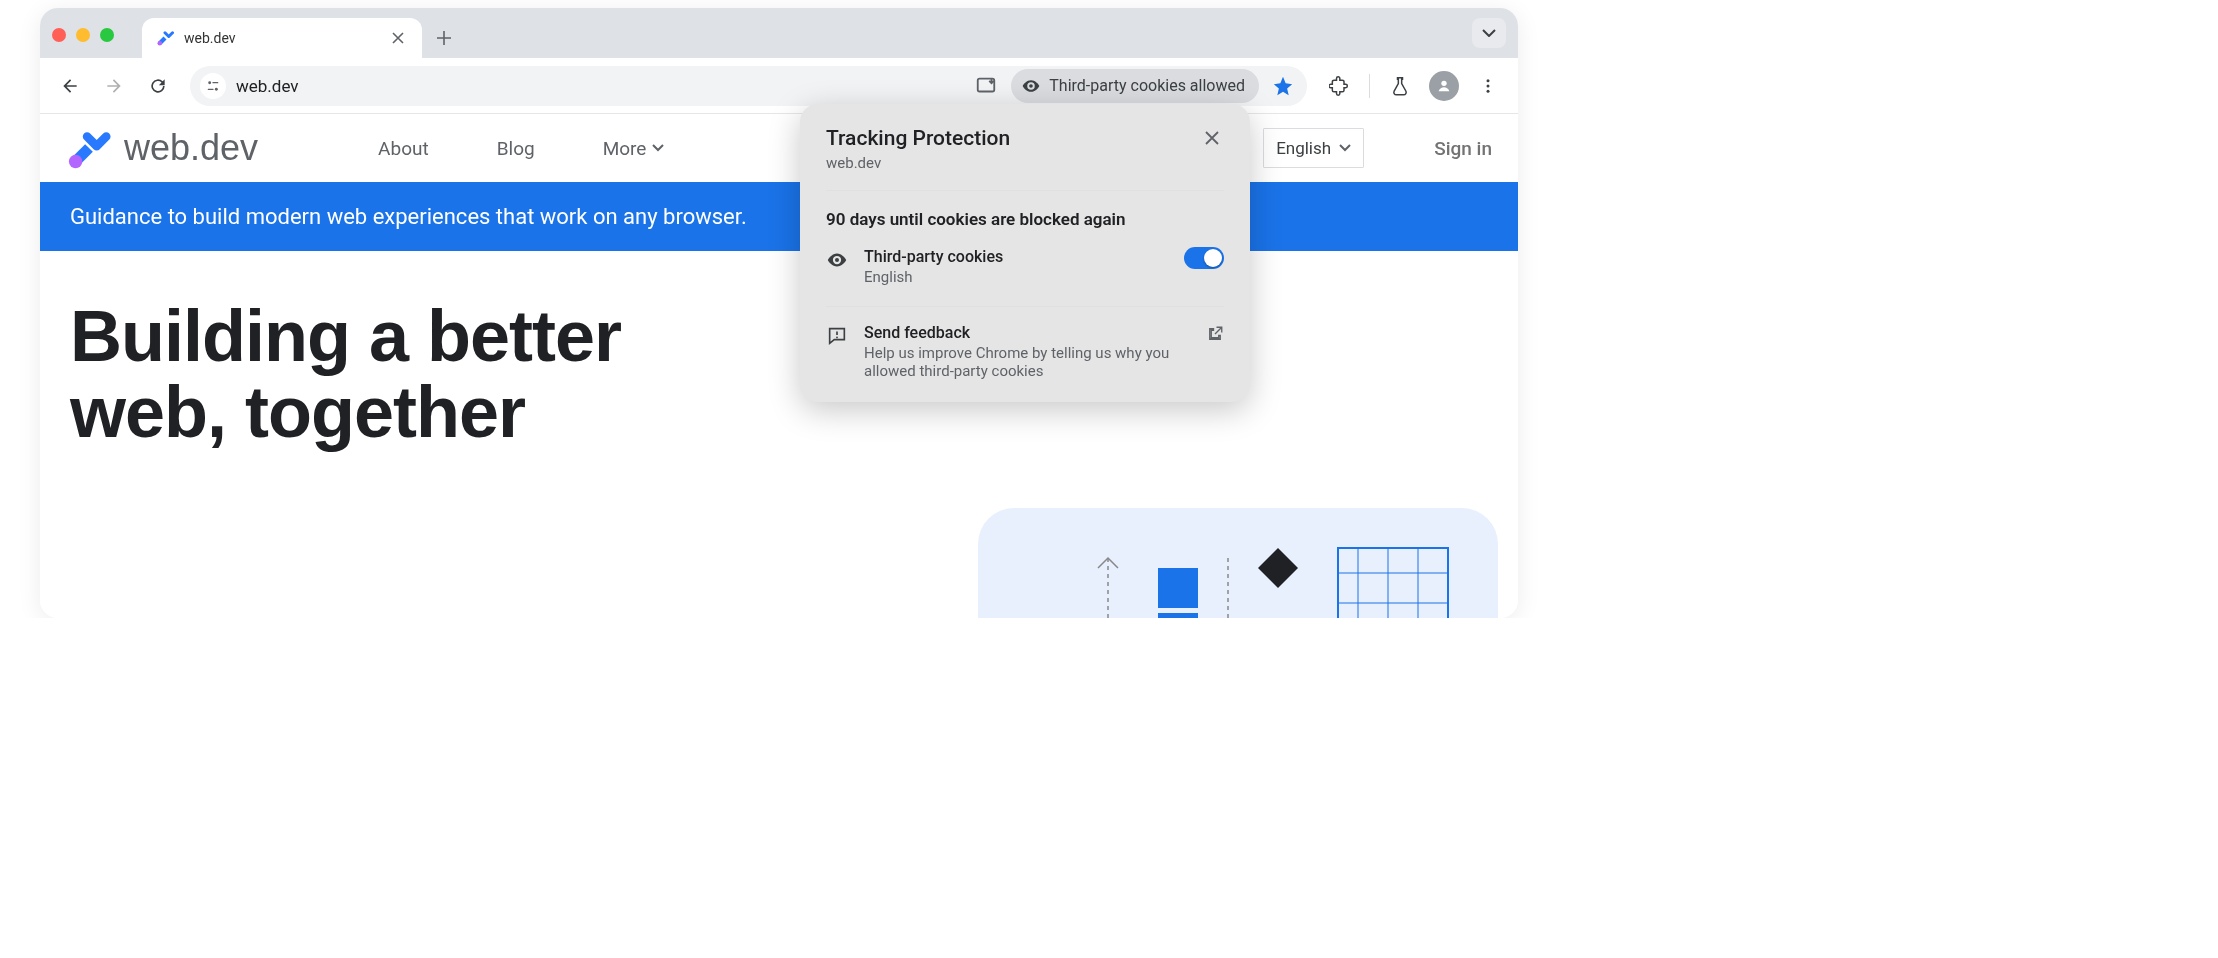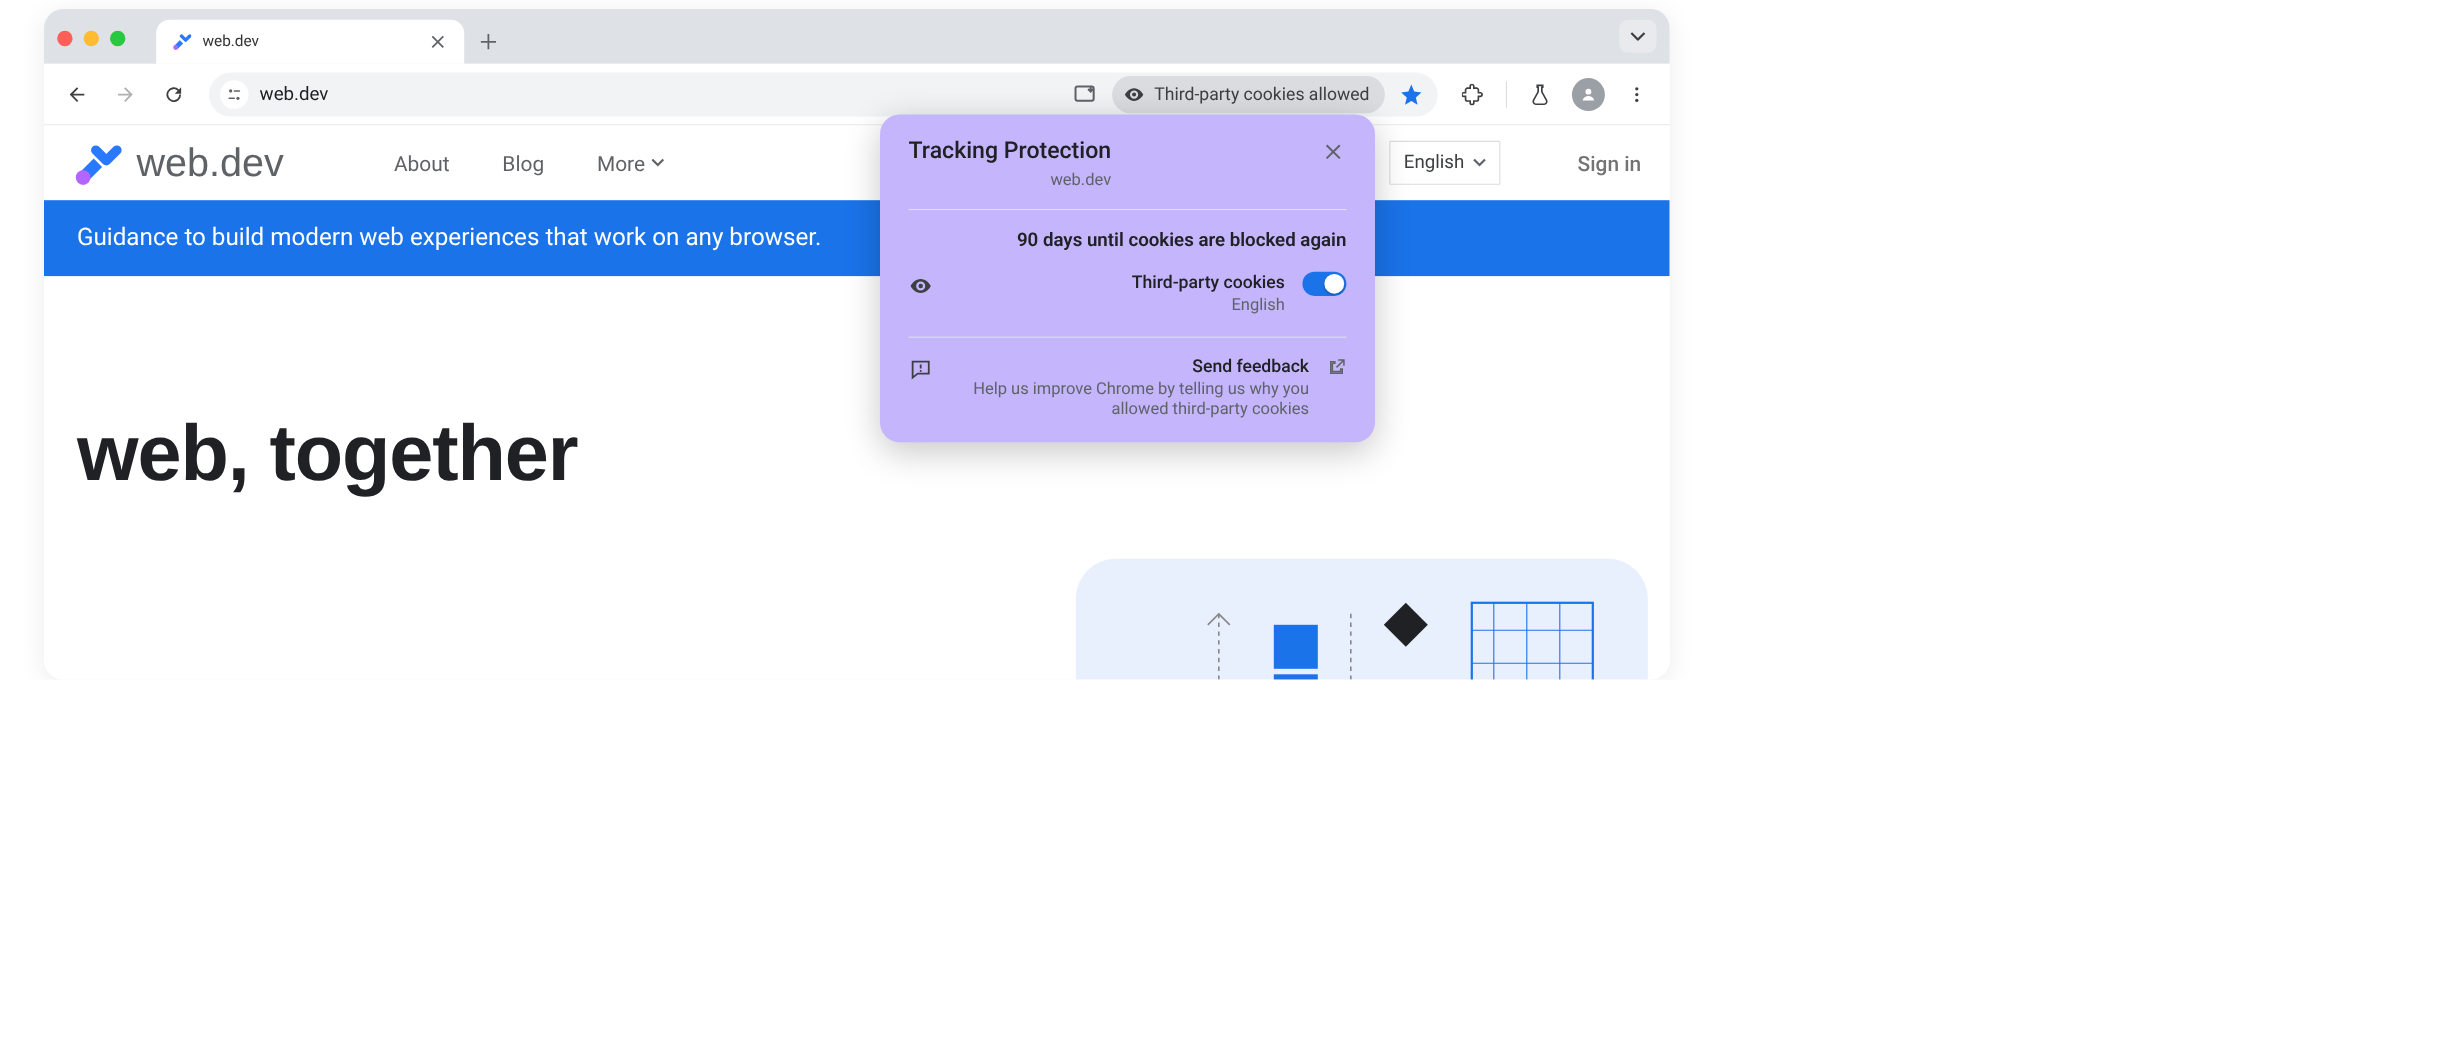--- a/index.html
+++ b/index.html
@@ -158,21 +158,21 @@
     display: flex; align-items: center; gap: 12px;
   }
   .site-logo .mark { width: 46px; height: 46px; }
   .site-logo .word {
     font-size: 36px; font-weight: 500; color: #5f6368; font-family: "Google Sans", Arial, sans-serif;
   }
   .site-nav {
     display: flex; gap: 48px; margin-left: 60px;
     color: #5f6368; font-size: 19px;
   }
-  .site-nav .nav-item { display: flex; align-items: center; gap: 6px; cursor: pointer; }
+  .site-nav .nav-item { display: flex; align-items: center; gap: 6px; cursor: pointer; margin-left: 20px; }
 
   .spacer { flex: 1; }
 
   .lang-select {
     border: 1px solid #dadce0; border-radius: 1px;
     height: 40px; padding: 0 12px;
     display: flex; align-items: center; gap: 8px;
     color: #3c4043; font-size: 17px; cursor: pointer;
   }
   .signin {
@@ -203,26 +203,25 @@
     background: #e8f0fe;
     border-radius: 36px 36px 0 0;
   }
 
   
   .tp-popup {
     position: absolute;
     top: 104px;
     left: 800px;
     width: 450px;
-    background: #c4b5fd;
+    background: #e5e5e5;
     border-radius: 18px;
     box-shadow: 0 8px 32px rgba(0,0,0,0.22);
     padding: 22px 26px 22px 26px;
     z-index: 100;
-    text-align: right;
   }
   .tp-head {
     display: flex; align-items: flex-start; justify-content: space-between;
   }
   .tp-head .th-left .tp-title { font-size: 21px; font-weight: 500; color: #202124; }
   .tp-head .th-left .tp-site { font-size: 15px; color: #5f6368; margin-top: 4px; }
   .tp-close { color: #5f6368; cursor: pointer; padding: 4px; }
 
   .tp-rule { border: none; border-top: 1px solid #e0e0e0; margin: 18px 0 18px 0; }
 
@@ -410,21 +409,21 @@
       </div>
       <span class="signin">Sign in</span>
     </div>
 
     <div class="blue-banner">
       <span>Guidance to build modern web experiences that work on any browser.</span>
     </div>
 
     <div class="hero">
       <h1>
-        <br>
+        <span>Building a better</span><br>
         <span>web, together</span>
       </h1>
     </div>
 
     <div class="hero-illus">
       <svg width="520" height="150" viewBox="0 0 520 150">
         <rect x="180" y="60" width="40" height="40" fill="#1a73e8"></rect>
         <rect x="180" y="105" width="40" height="12" fill="#1a73e8"></rect>
         <path d="M280 60 L300 80 L320 60 L300 40 Z" fill="#202124"></path>
         <rect x="360" y="40" width="110" height="80" fill="none" stroke="#1a73e8" stroke-width="2"></rect>

